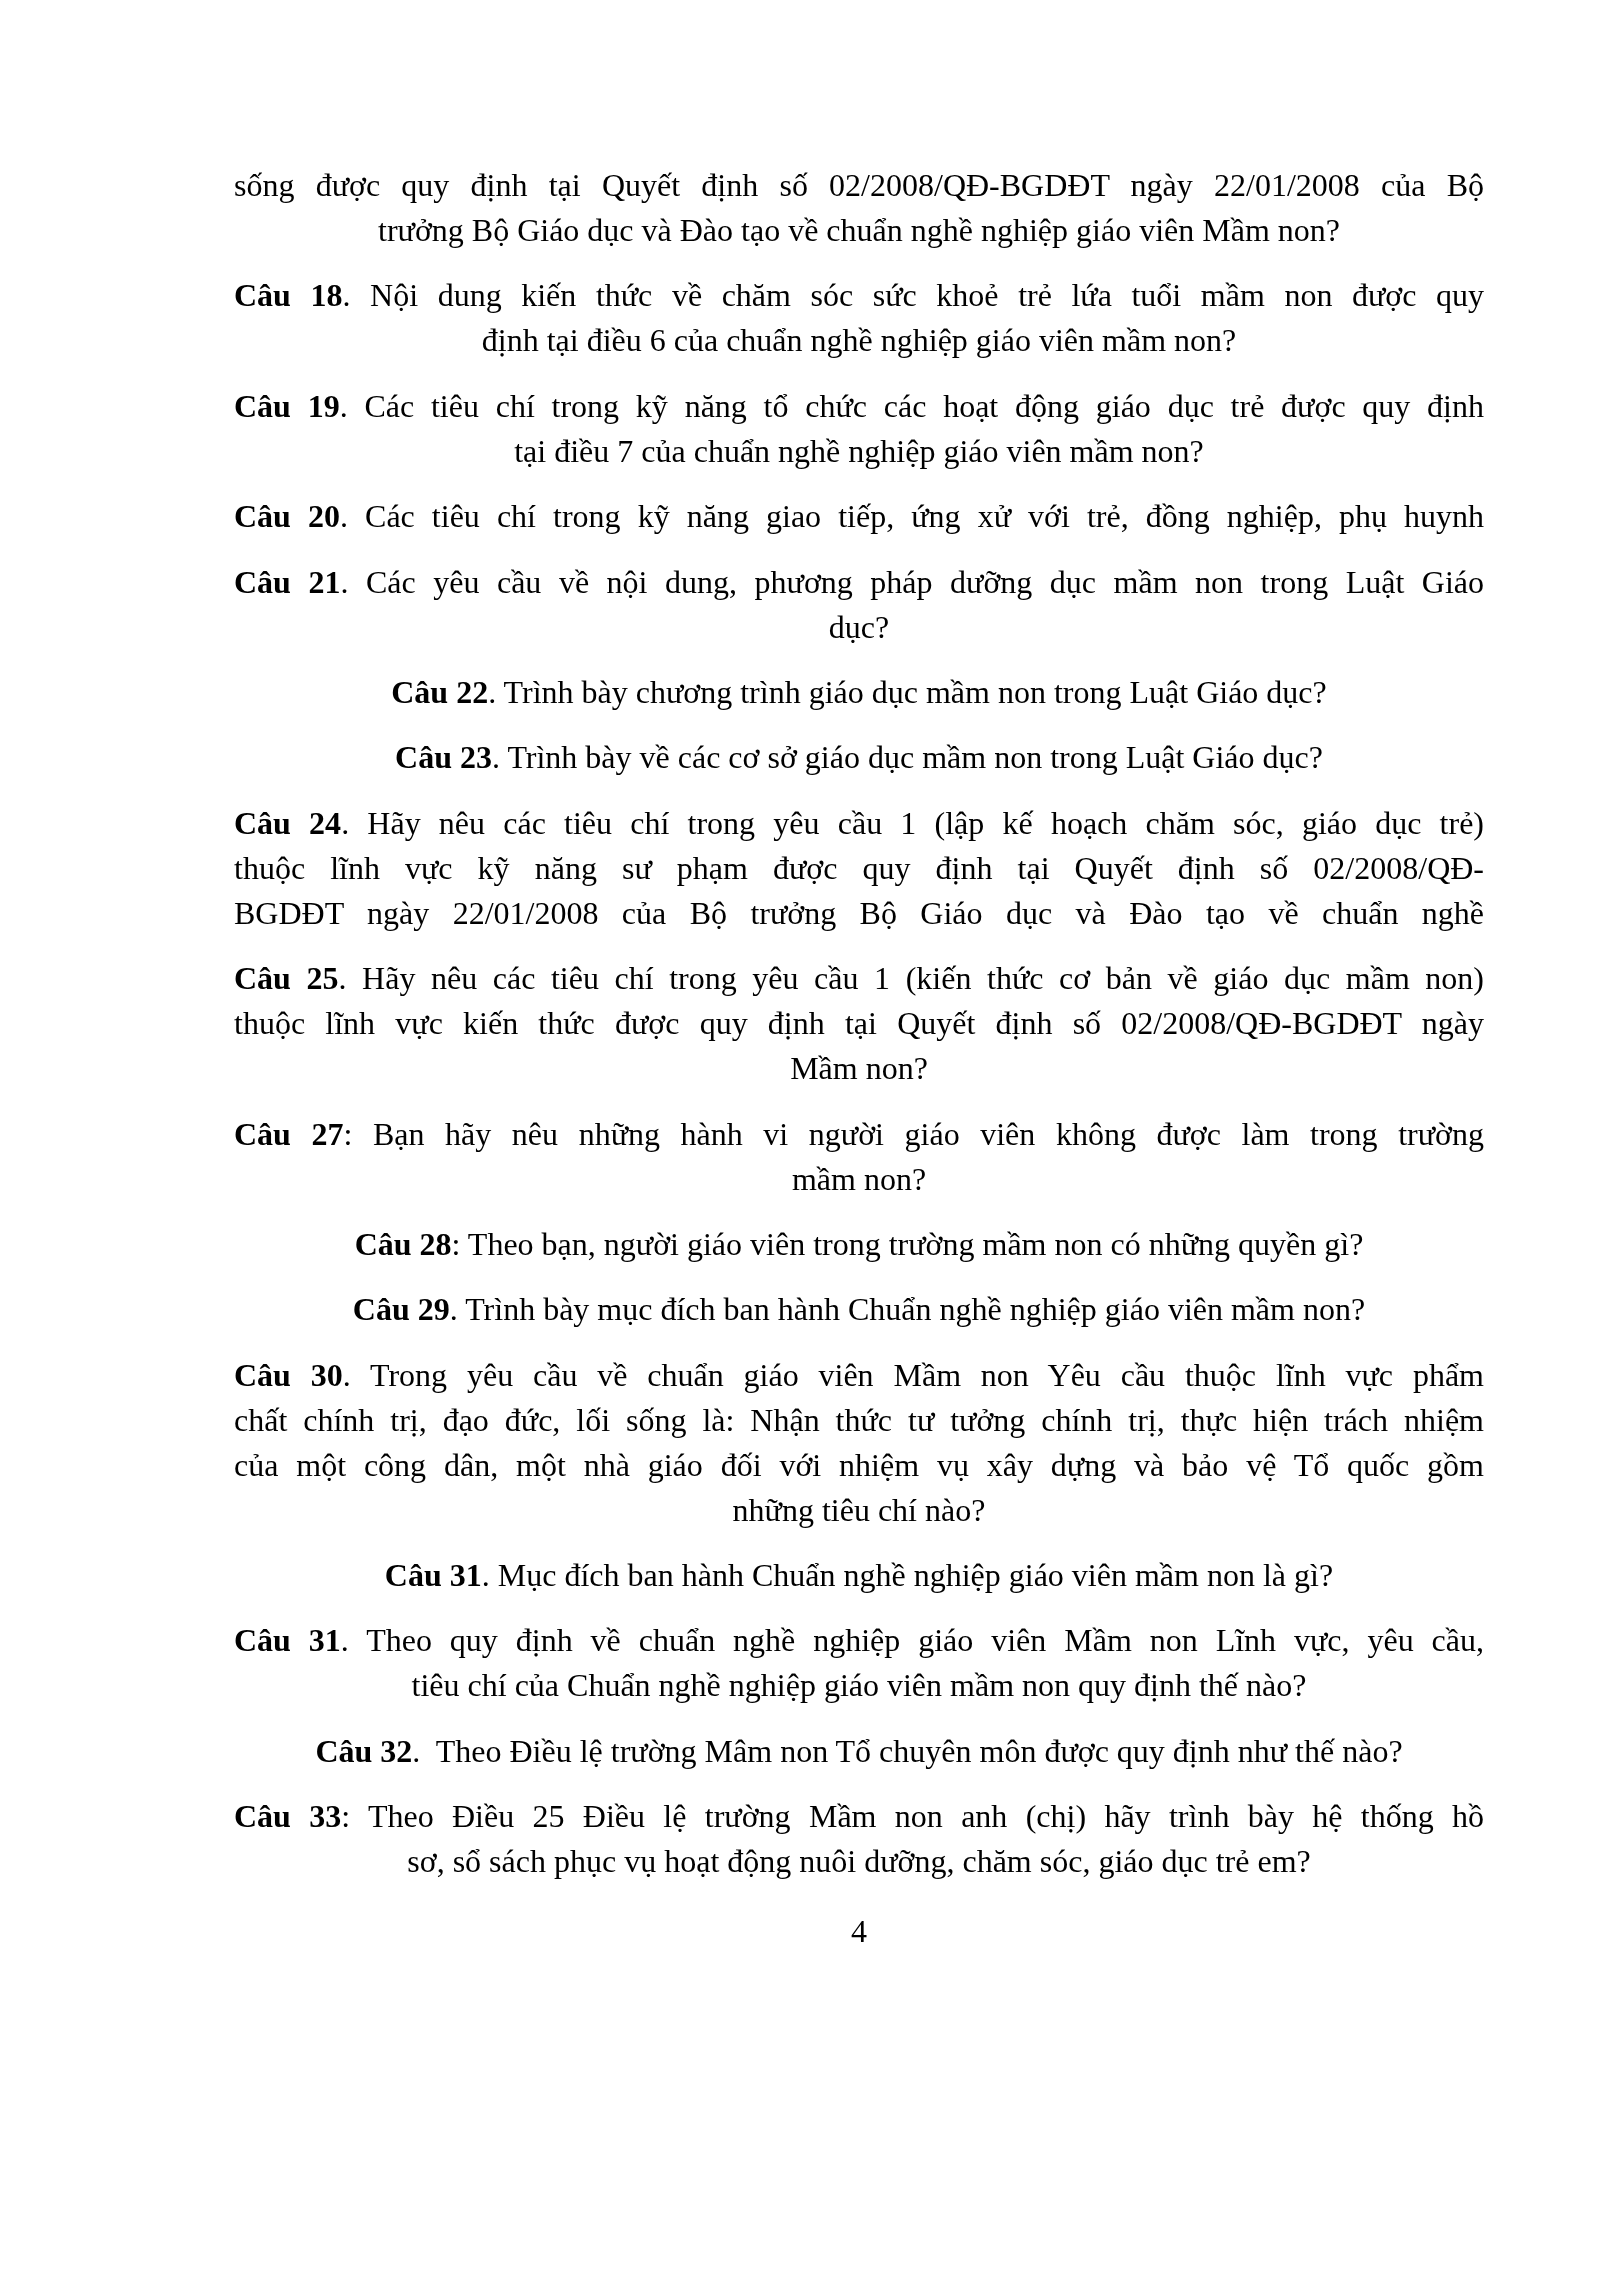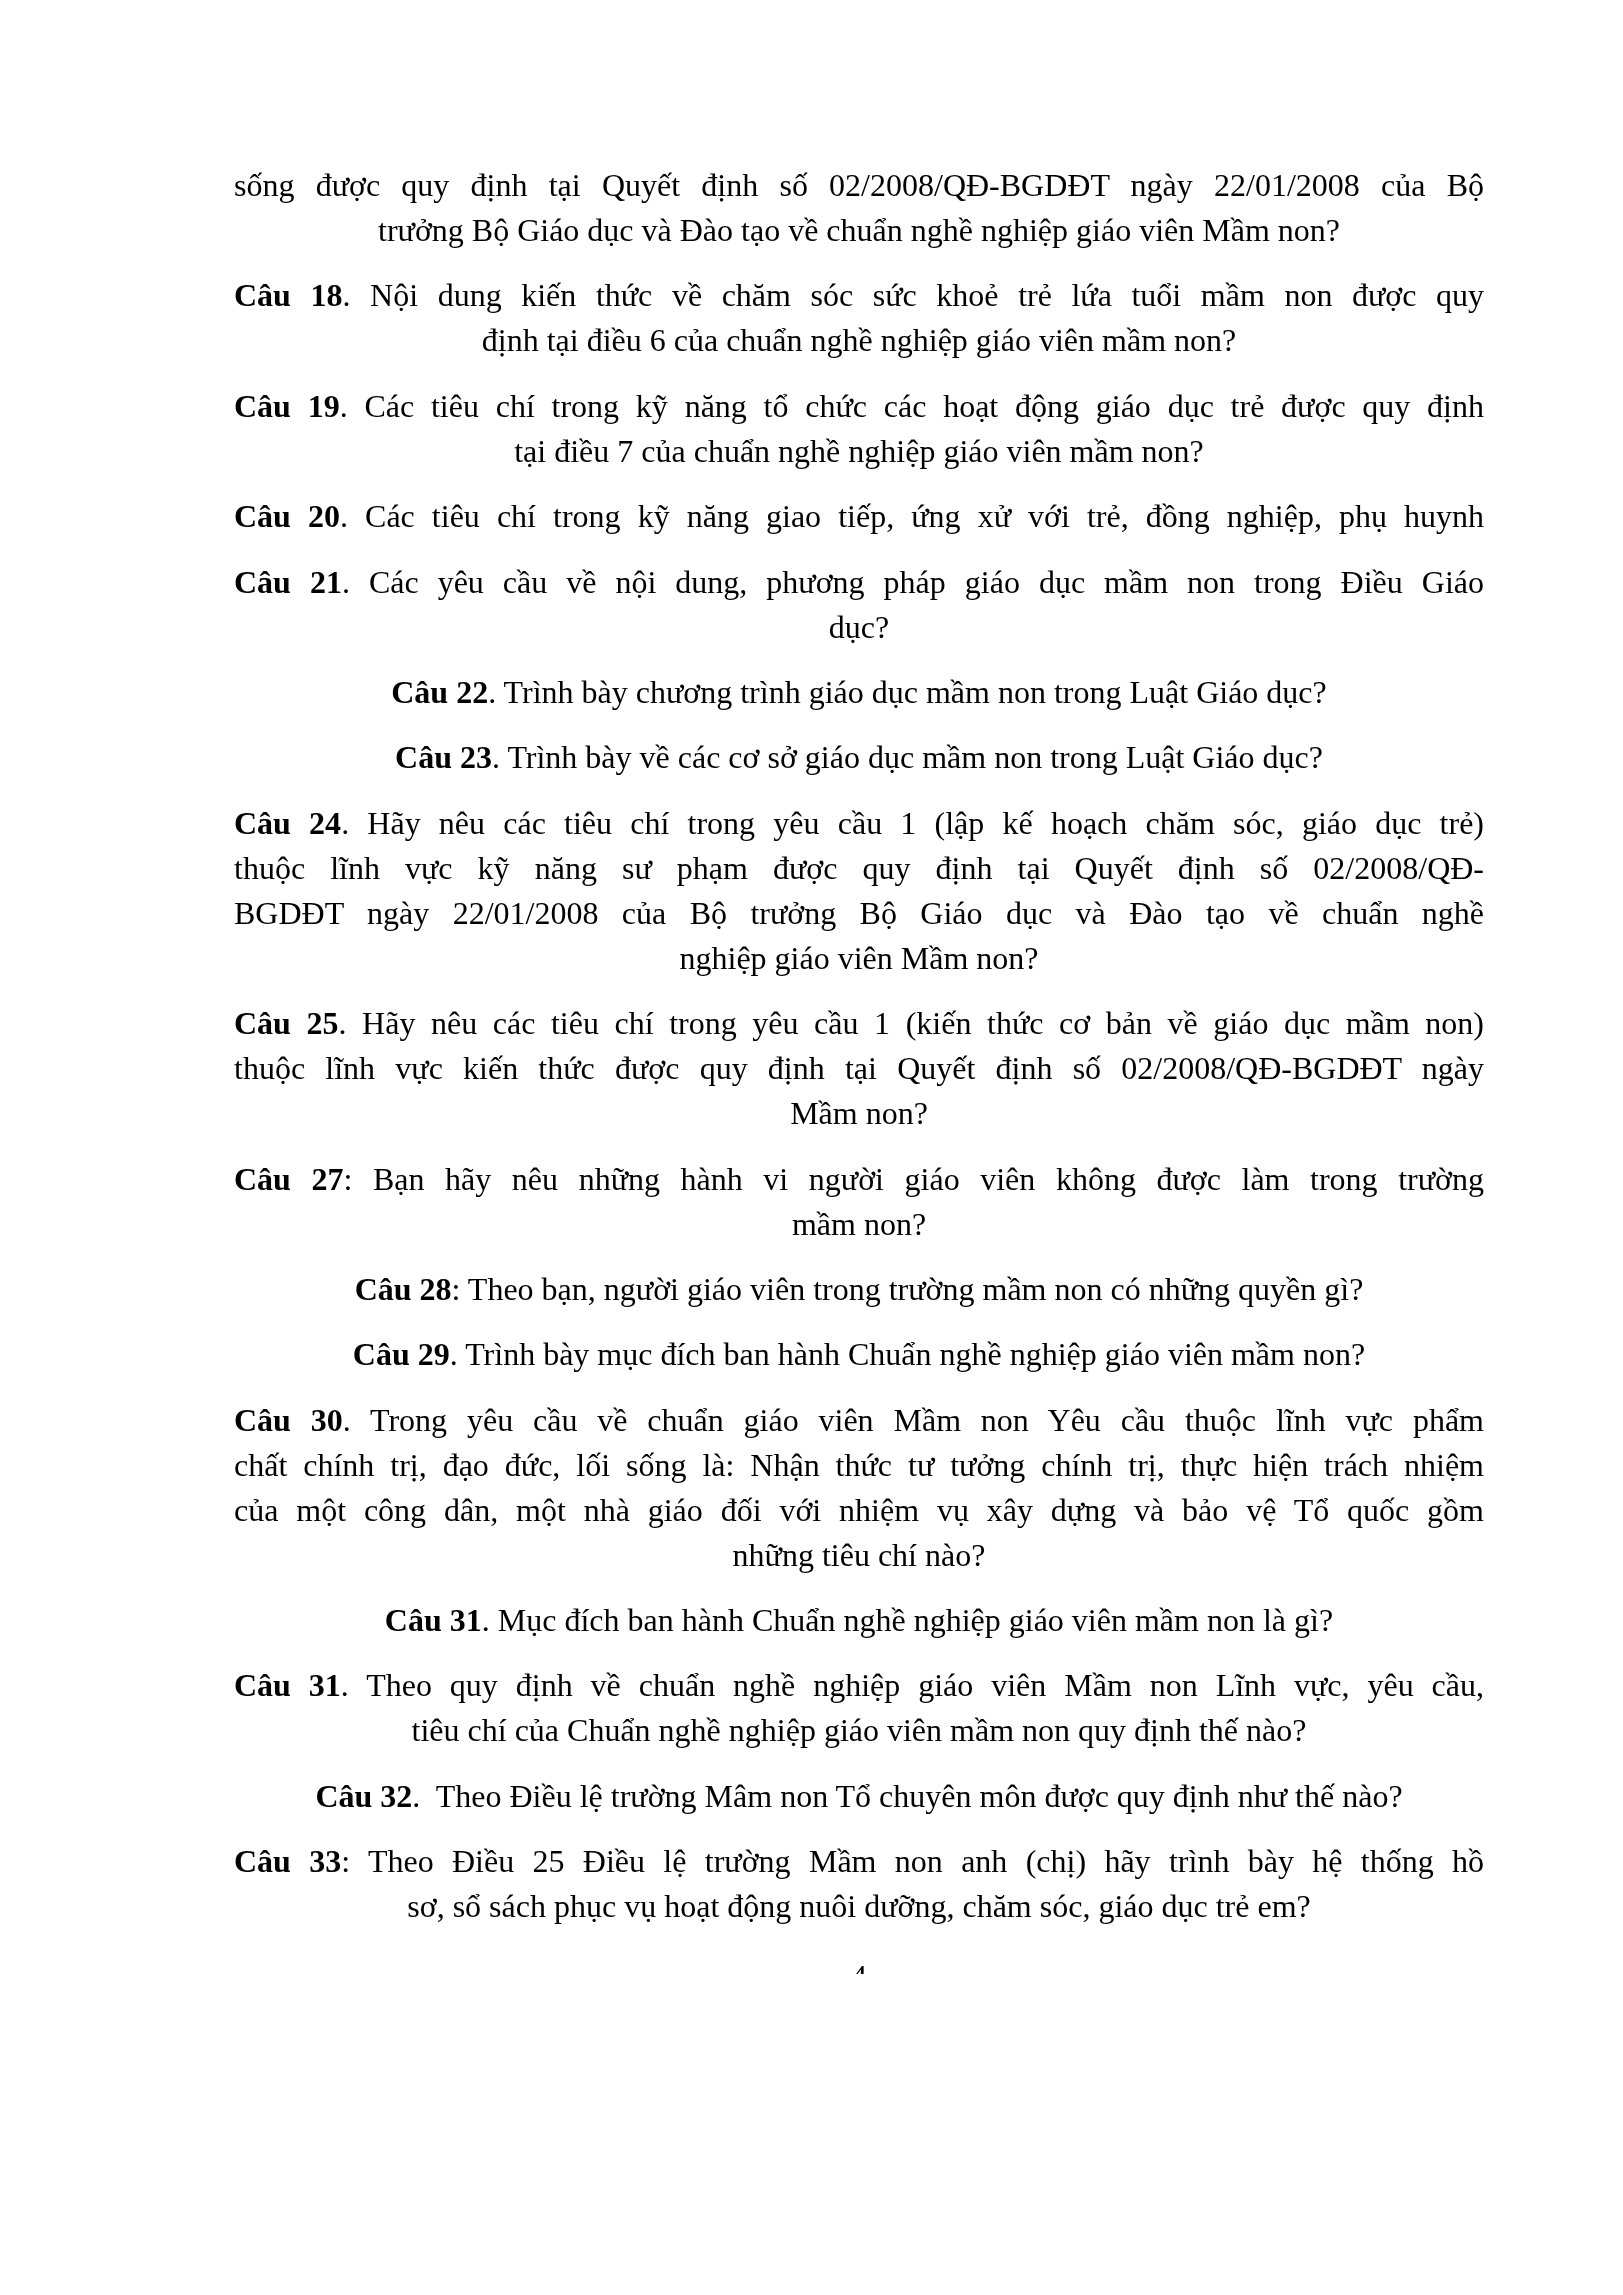--- a/index.html
+++ b/index.html
@@ -58,37 +58,36 @@
   <div class="para">
     <div class="line j"><span class="qnum">Câu 19</span><span>. Các tiêu chí trong kỹ năng tổ chức các hoạt động giáo dục trẻ  được quy định</span></div>
     <div class="line"><span>tại điều 7 của chuẩn nghề nghiệp giáo viên mầm non?</span></div>
   </div>
 
   <div class="para">
     <div class="line j"><span class="qnum">Câu 20</span><span>. Các tiêu chí trong kỹ năng giao tiếp, ứng xử với trẻ, đồng nghiệp, phụ huynh</span></div>
   </div>
 
   <div class="para">
-    <div class="line j"><span class="qnum">Câu 21</span><span>. Các yêu cầu về nội dung, phương pháp giáo dục mầm non trong Điều Giáo</span></div>
+    <div class="line j"><span class="qnum">Câu 21</span><span>. Các yêu cầu về nội dung, phương pháp dưỡng dục mầm non trong Luật Giáo</span></div>
     <div class="line"><span>dục?</span></div>
   </div>
 
   <div class="para">
     <div class="line"><span class="qnum">Câu 22</span><span>. Trình bày chương trình giáo dục mầm non trong Luật Giáo dục?</span></div>
   </div>
 
   <div class="para">
     <div class="line"><span class="qnum">Câu 23</span><span>. Trình bày về các cơ sở giáo dục mầm non trong Luật Giáo dục?</span></div>
   </div>
 
   <div class="para">
     <div class="line j"><span class="qnum">Câu 24</span><span>. Hãy nêu các tiêu chí trong yêu cầu 1 (lập kế hoạch chăm sóc, giáo dục trẻ)</span></div>
     <div class="line j"><span>thuộc lĩnh vực kỹ năng sư phạm được quy định tại Quyết định số 02/2008/QĐ-</span></div>
     <div class="line j"><span>BGDĐT ngày 22/01/2008 của Bộ trưởng Bộ Giáo dục và Đào tạo về chuẩn nghề</span></div>
-    <div class="line"><span>nghiệp giáo viên Mầm non?</span></div>
   </div>
 
   <div class="para">
     <div class="line j"><span class="qnum">Câu 25</span><span>. Hãy nêu các tiêu chí trong yêu cầu 1 (kiến thức cơ bản về giáo dục mầm non)</span></div>
     <div class="line j"><span>thuộc lĩnh vực kiến thức được quy định tại Quyết định số 02/2008/QĐ-BGDĐT ngày</span></div>
     <div class="line"><span>Mầm non?</span></div>
   </div>
 
 
   <div class="para">

